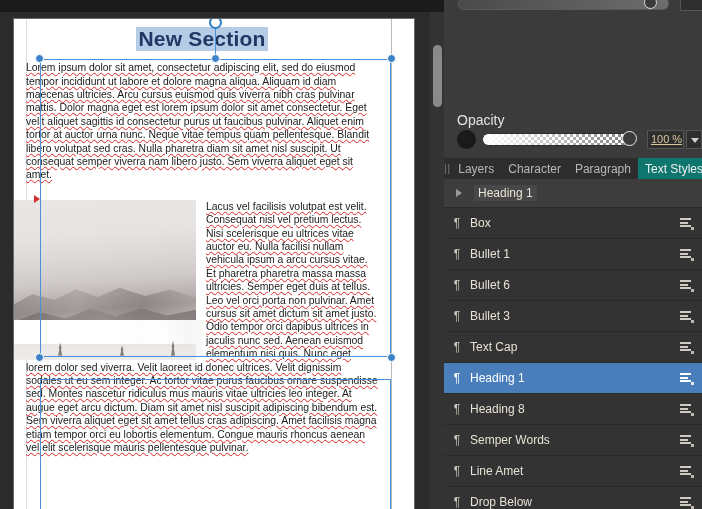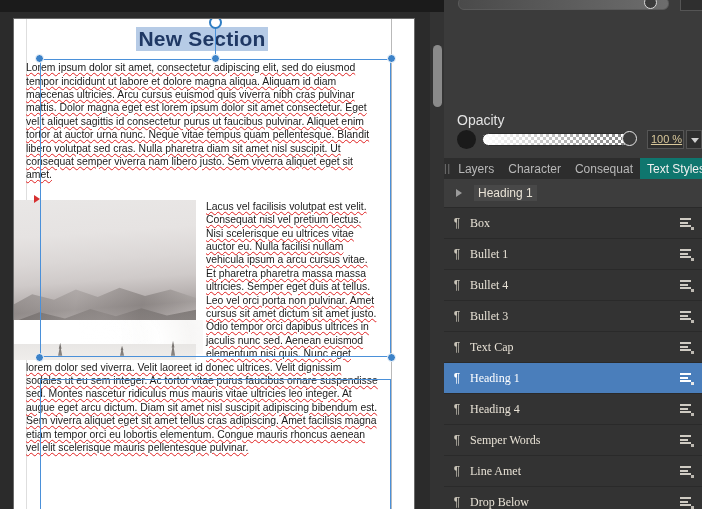--- a/index.html
+++ b/index.html
@@ -285,21 +285,21 @@
     background: #333333;
     display: flex; align-items: center;
   }
   .style-row.selected { background: #4a7ebb; }
   .style-row .pmark {
     width: 26px; text-align: center;
     font-size: 12px; color: #c9c4b8;
   }
   .style-row.selected .pmark { color: #ffffff; }
   .style-row .sname {
-    font-size: 12px; color: #e8e2d6; font-family: Liberation Serif, serif;
+    font-size: 12px; color: #e8e2d6;
   }
   .style-row.selected .sname { color: #ffffff; }
   .style-row .righticon {
     position: absolute; right: 8px; top: 10px;
     width: 14px; height: 11px;
   }
   .righticon .ln {
     position: absolute; left: 0; height: 2px; background: #cfcbc3;
   }
   .righticon .ln:nth-child(1) { top: 0; width: 11px; }
@@ -385,21 +385,21 @@
       </div>
       <div id="opacity-dropdown">
         <span class="caret"></span>
       </div>
     </div>
 
     <div id="tab-bar">
       <div id="grip">||</div>
       <div class="tab">Layers</div>
       <div class="tab">Character</div>
-      <div class="tab">Consequat</div>
+      <div class="tab">Paragraph</div>
       <div class="tab active">Text Styles</div>
     </div>
 
     <div id="style-list">
       <div class="style-head">
         <span class="tri"></span>
         <span class="hname">Heading 1</span>
       </div>
 
       <div class="style-row">
@@ -419,21 +419,21 @@
         <span class="righticon">
             <i class="ln"></i>
             <i class="ln"></i>
             <i class="ln"></i>
             <i class="dot"></i>
           </span>
       </div>
 
       <div class="style-row">
         <span class="pmark">¶</span>
-        <span class="sname">Bullet 4</span>
+        <span class="sname">Bullet 6</span>
         <span class="righticon">
             <i class="ln"></i>
             <i class="ln"></i>
             <i class="ln"></i>
             <i class="dot"></i>
           </span>
       </div>
 
       <div class="style-row">
         <span class="pmark">¶</span>
@@ -463,21 +463,21 @@
         <span class="righticon">
             <i class="ln"></i>
             <i class="ln"></i>
             <i class="ln"></i>
             <i class="dot"></i>
           </span>
       </div>
 
       <div class="style-row">
         <span class="pmark">¶</span>
-        <span class="sname">Heading 4</span>
+        <span class="sname">Heading 8</span>
         <span class="righticon">
             <i class="ln"></i>
             <i class="ln"></i>
             <i class="ln"></i>
             <i class="dot"></i>
           </span>
       </div>
 
       <div class="style-row">
         <span class="pmark">¶</span>

